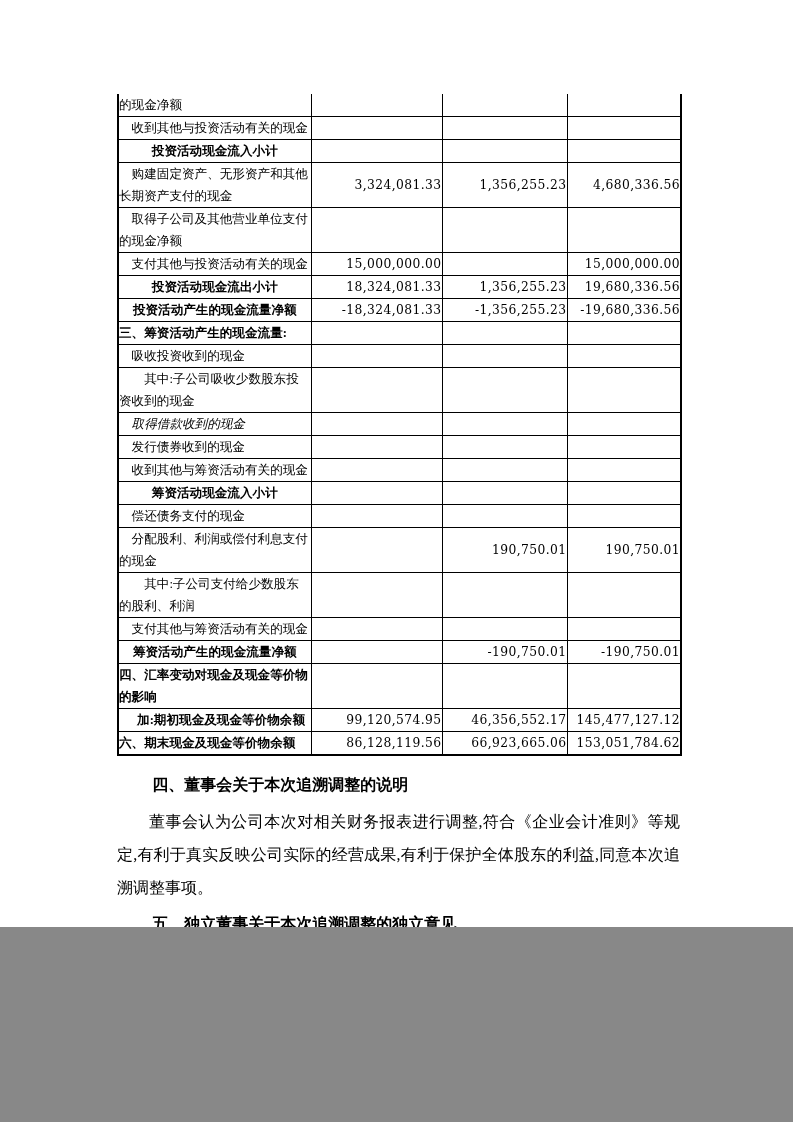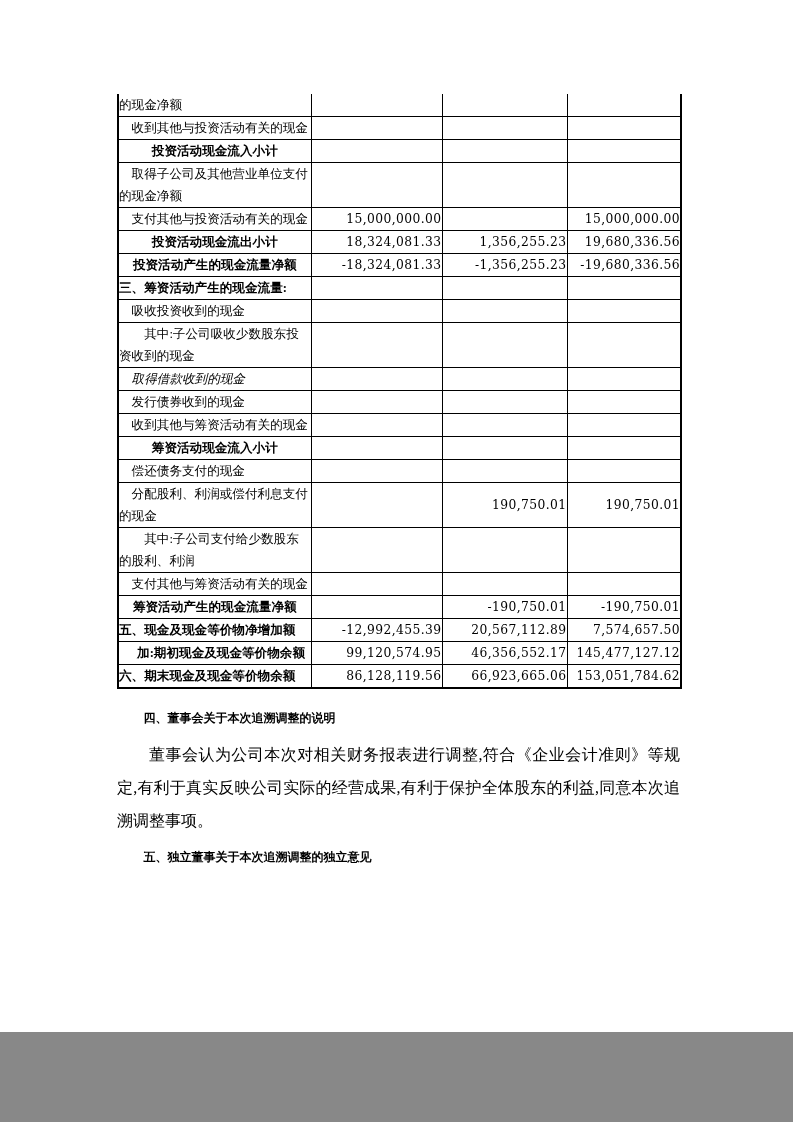--- a/index.html
+++ b/index.html
@@ -1,18 +1,18 @@
 <!DOCTYPE html>
 <html><head>
 <meta charset="utf-8">
 <style>
   html,body{margin:0;padding:0;background:#888;}
   .page{
     position:relative;
-    width:793px;height:1032px;
+    width:793px;height:927px;
     margin:0 auto;
     background:#ffffff;
     font-family:"Liberation Serif","DejaVu Serif",serif;
     color:#000;
     overflow:hidden;
   }
   .content{
     position:absolute;
     left:117px;top:94px;
     width:563px;
@@ -41,21 +41,21 @@
     padding-right:8px;
     letter-spacing:0.4px;
     font-family:"DejaVu Serif","Liberation Serif",serif;
     font-size:12.3px;
   }
   .below{
     width:563px;
     font-size:16px;
   }
   .below h3{
-    font-size:12px;
+    font-size:16px;
     font-weight:bold;
     margin:17px 0 6px 0;
     text-indent:2.2em;
     line-height:24px;
   }
   .below h3.second{margin-top:8px;}
   .below p{
     margin:8px 0;
     text-indent:2em;
     text-align:justify;
@@ -88,20 +88,26 @@
             <td class="val"></td>
             <td class="val"></td>
           </tr>
           <tr>
             <td class="item subtotal">投资活动现金流入小计</td>
             <td class="val"></td>
             <td class="val"></td>
             <td class="val"></td>
           </tr>
           <tr>
+            <td class="item plain" style="text-indent: 1em;">购建固定资产、无形资产和其他长期资产支付的现金</td>
+            <td class="val">3,324,081.33</td>
+            <td class="val">1,356,255.23</td>
+            <td class="val">4,680,336.56</td>
+          </tr>
+          <tr>
             <td class="item plain" style="text-indent: 1em;">取得子公司及其他营业单位支付的现金净额</td>
             <td class="val"></td>
             <td class="val"></td>
             <td class="val"></td>
           </tr>
           <tr>
             <td class="item plain" style="text-indent: 1em;">支付其他与投资活动有关的现金</td>
             <td class="val">15,000,000.00</td>
             <td class="val"></td>
             <td class="val">15,000,000.00</td>
@@ -184,24 +190,24 @@
             <td class="val"></td>
             <td class="val"></td>
           </tr>
           <tr>
             <td class="item subtotal">筹资活动产生的现金流量净额</td>
             <td class="val"></td>
             <td class="val">-190,750.01</td>
             <td class="val">-190,750.01</td>
           </tr>
           <tr>
-            <td class="item section">五、现金及现金等价物净增加额</td>
-            <td class="val">-12,992,455.39</td>
-            <td class="val">20,567,112.89</td>
-            <td class="val">7,574,657.50</td>
+            <td class="item section">四、汇率变动对现金及现金等价物的影响</td>
+            <td class="val"></td>
+            <td class="val"></td>
+            <td class="val"></td>
           </tr>
           <tr>
             <td class="item section" style="text-indent: 1em; text-align: center;">加:期初现金及现金等价物余额</td>
             <td class="val">99,120,574.95</td>
             <td class="val">46,356,552.17</td>
             <td class="val">145,477,127.12</td>
           </tr>
           <tr>
             <td class="item section">六、期末现金及现金等价物余额</td>
             <td class="val">86,128,119.56</td>

